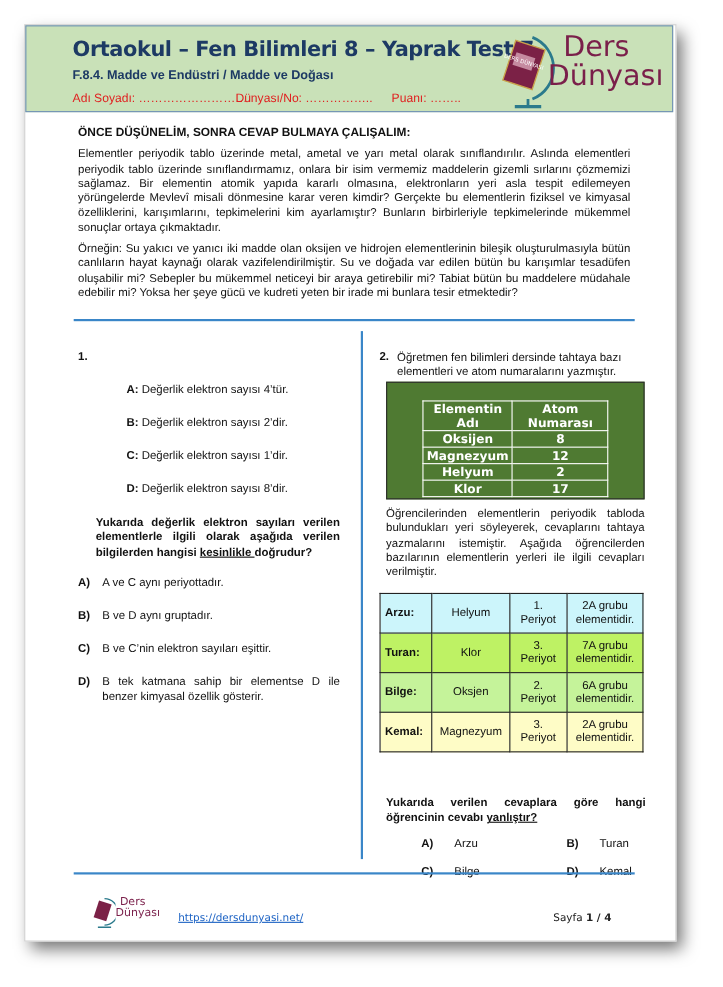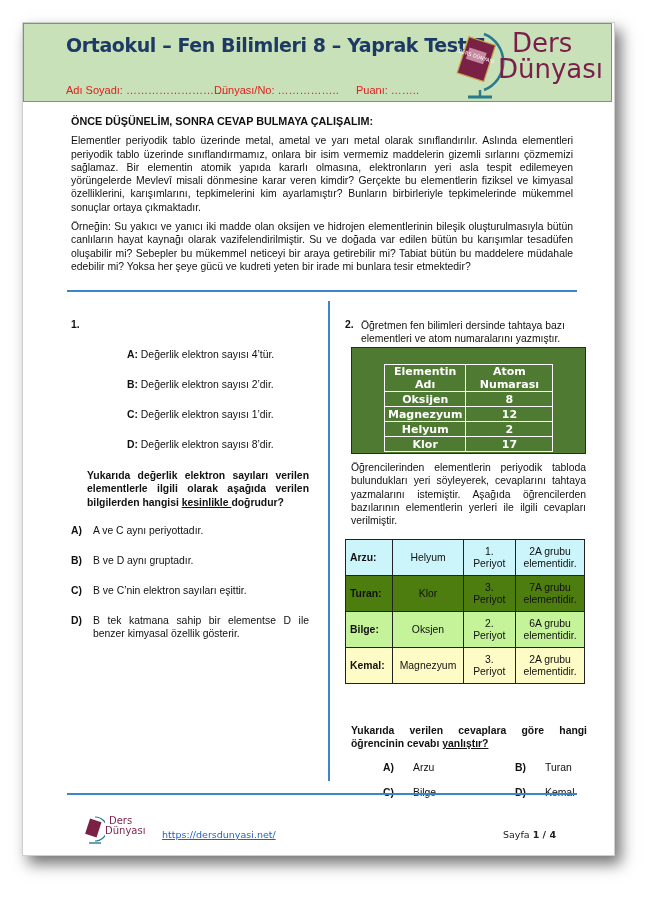--- a/index.html
+++ b/index.html
@@ -23,21 +23,21 @@
   .logo { position: absolute; left: 430px; top: 4px; width: 152px; height: 72px; }
   .logo-text { position: absolute; left: 50px; top: 2px; font-family: "DejaVu Sans", sans-serif; color: #7a1f4a; font-size: 26px; line-height: 26px; font-weight: normal; }
   .logo-text .l2 { display: block; margin-left: -6px; }
   .intro { position: absolute; left: 48px; top: 92px; width: 502px; font-size: 10.4px; line-height: 13.3px; }
   .intro-title { font-weight: bold; font-size: 10.8px; margin-bottom: 6px; }
   .intro p { margin: 0 0 6px 0; text-align: justify; }
   .hline { position: absolute; height: 2px; background: #3a86c8; }
   .vline { position: absolute; width: 2px; background: #3a86c8; }
   .q1 { position: absolute; left: 48px; top: 296px; width: 238px; font-size: 10.4px; }
   .qnum { font-weight: bold; }
-  .stmt { position: absolute; left: 56px; white-space: nowrap; }
+  .stmt { position: absolute; left: 44px; white-space: nowrap; }
   .stmt b { font-weight: bold; }
   .qtext { position: absolute; left: 16px; width: 222px; font-weight: bold; text-align: justify; line-height: 13.3px; }
   .u { text-decoration: underline; }
   .opt { position: absolute; left: 0; width: 238px; line-height: 13.3px; }
   .opt .ol { position: absolute; left: 0; font-weight: bold; }
   .opt .ot { position: absolute; left: 22px; width: 216px; text-align: justify; }
   .q2 { position: absolute; left: 322px; top: 296px; width: 240px; font-size: 10.4px; }
   .board { position: absolute; left: 6px; top: 28px; width: 235px; height: 107px; background: #4f7a32; border: 1px solid #2b2b2b; box-sizing: border-box; }
   .board table { position: absolute; left: 32px; top: 16px; border-collapse: collapse; font-family: "DejaVu Sans", sans-serif; font-size: 11px; font-weight: bold; color: #fff; }
   .board td { border: 1px solid #ffffff; text-align: center; height: 14px; padding: 0 3px; }
@@ -52,20 +52,21 @@
   .footer-link { position: absolute; left: 139px; top: 806px; font-family: "DejaVu Sans", sans-serif; font-size: 9.5px; color: #1d63c4; text-decoration: underline; }
   .footer-page { position: absolute; left: 480px; top: 806px; font-family: "DejaVu Sans", sans-serif; font-size: 9.5px; color: #222; }
 </style>
 </head>
 <body>
 
 <div class="page">
 
   <div class="header">
     <div class="h-title">Ortaokul – Fen Bilimleri 8 – Yaprak Test 7</div>
+    <div class="h-sub">F.8.4. Madde ve Endüstri / Madde ve Doğası</div>
     <div class="h-fields">
       <span style="left:0">Adı Soyadı: ……………………….</span>
       <span style="left:148px">Dünyası/No: ……………..</span>
       <span style="left:290px">Puanı: ……..</span>
     </div>
     <div class="logo">
       <svg width="60" height="72" viewBox="0 0 60 72">
         <path d="M30 6 A30 30 0 0 1 30 62" fill="none" stroke="#2b7a8c" stroke-width="2.5"></path>
         <line x1="26" y1="62" x2="26" y2="68" stroke="#2b7a8c" stroke-width="2.5"></line>
         <line x1="14" y1="69" x2="38" y2="69" stroke="#2b7a8c" stroke-width="3"></line>
@@ -152,21 +153,21 @@
     <div class="para2">Öğrencilerinden elementlerin periyodik tabloda bulundukları yeri söyleyerek, cevaplarını tahtaya yazmalarını istemiştir. Aşağıda öğrencilerden bazılarının elementlerin yerleri ile ilgili cevapları verilmiştir.</div>
 
     <table class="answers">
       <tbody>
           <tr style="background:#ccf5fb">
         <td class="name" style="width:41px">Arzu:</td>
         <td style="width:66px">Helyum</td>
         <td style="width:49px"><span>1.</span><br><span>Periyot</span></td>
         <td style="width:65px"><span>2A grubu</span><br><span>elementidir.</span></td>
       </tr>
-      <tr style="background:#4d7c0f">
+      <tr style="background:#bef264">
         <td class="name">Turan:</td>
         <td>Klor</td>
         <td><span>3.</span><br><span>Periyot</span></td>
         <td><span>7A grubu</span><br><span>elementidir.</span></td>
       </tr>
       <tr style="background:#c5f39a">
         <td class="name">Bilge:</td>
         <td>Oksjen</td>
         <td><span>2.</span><br><span>Periyot</span></td>
         <td><span>6A grubu</span><br><span>elementidir.</span></td>

